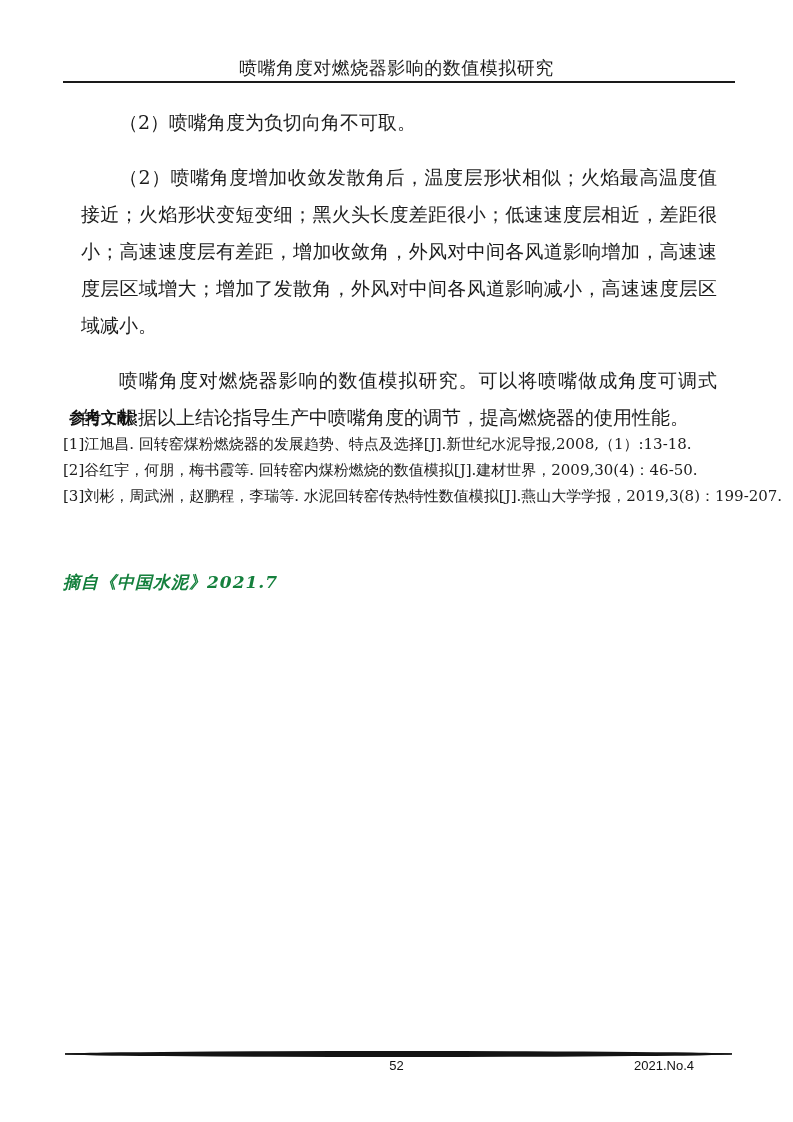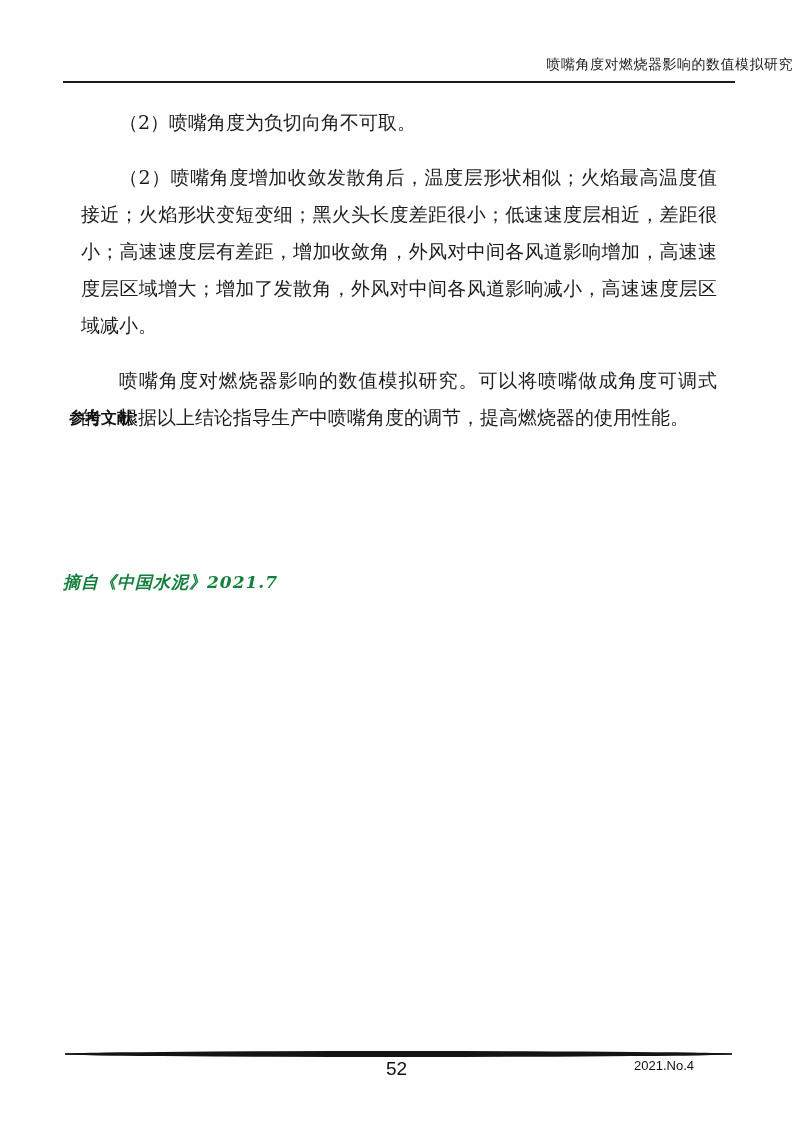--- a/index.html
+++ b/index.html
@@ -15,22 +15,22 @@
     color: #1b1b1b;
     font-family: "DejaVu Serif", "Liberation Serif", serif;
     overflow: hidden;
   }
   
   .running-title {
     position: absolute;
     top: 56px;
     left: 0;
     width: 100%;
-    text-align: right;
-    font-size: 14px;
+    text-align: center;
+    font-size: 18px;
     letter-spacing: 0.5px;
     color: #1b1b1b;
   }
   .header-rule {
     position: absolute;
     top: 81px;
     left: 63px;
     width: 672px;
     height: 0;
     border-top: 2px solid #1a1a1a;
@@ -91,21 +91,21 @@
     width: 667px;
     height: 8px;
   }
   .page-number {
     position: absolute;
     top: 1058px;
     left: 0;
     width: 100%;
     text-align: center;
     font-family: "Liberation Sans", "DejaVu Sans", sans-serif;
-    font-size: 19px;
+    font-size: 13px;
     color: #111111;
   }
   .issue-number {
     position: absolute;
     top: 1058px;
     left: 634px;
     font-family: "Liberation Sans", "DejaVu Sans", sans-serif;
     font-size: 13px;
     color: #111111;
     text-align: right;
@@ -121,20 +121,25 @@
   <div class="header-rule"></div>
 
   <div class="body-text">
     <p>（2）喷嘴角度为负切向角不可取。</p>
     <p>（2）喷嘴角度增加收敛发散角后，温度层形状相似；火焰最高温度值接近；火焰形状变短变细；黑火头长度差距很小；低速速度层相近，差距很小；高速速度层有差距，增加收敛角，外风对中间各风道影响增加，高速速度层区域增大；增加了发散角，外风对中间各风道影响减小，高速速度层区域减小。</p>
     <p>喷嘴角度对燃烧器影响的数值模拟研究。可以将喷嘴做成角度可调式的，根据以上结论指导生产中喷嘴角度的调节，提高燃烧器的使用性能。</p>
   </div>
 
   <div class="references-heading">参考文献:</div>
 
+  <div class="reference-list">
+    <div>[1]江旭昌. 回转窑煤粉燃烧器的发展趋势、特点及选择[J].新世纪水泥导报,2008,（1）:13-18.</div>
+    <div>[2]谷红宇，何朋，梅书霞等. 回转窑内煤粉燃烧的数值模拟[J].建材世界，2009,30(4)：46-50.</div>
+    <div>[3]刘彬，周武洲，赵鹏程，李瑞等. 水泥回转窑传热特性数值模拟[J].燕山大学学报，2019,3(8)：199-207.</div>
+  </div>
 
   <div class="source-note">摘自《中国水泥》2021.7</div>
 
   <svg class="footer-rule" viewBox="0 0 667 8" preserveAspectRatio="none">
     <rect x="0" y="3.1" width="667" height="1.7" fill="#141414"></rect>
     <ellipse cx="333" cy="4" rx="333" ry="3" fill="#141414"></ellipse>
   </svg>
 
   <div class="page-number">52</div>
 

